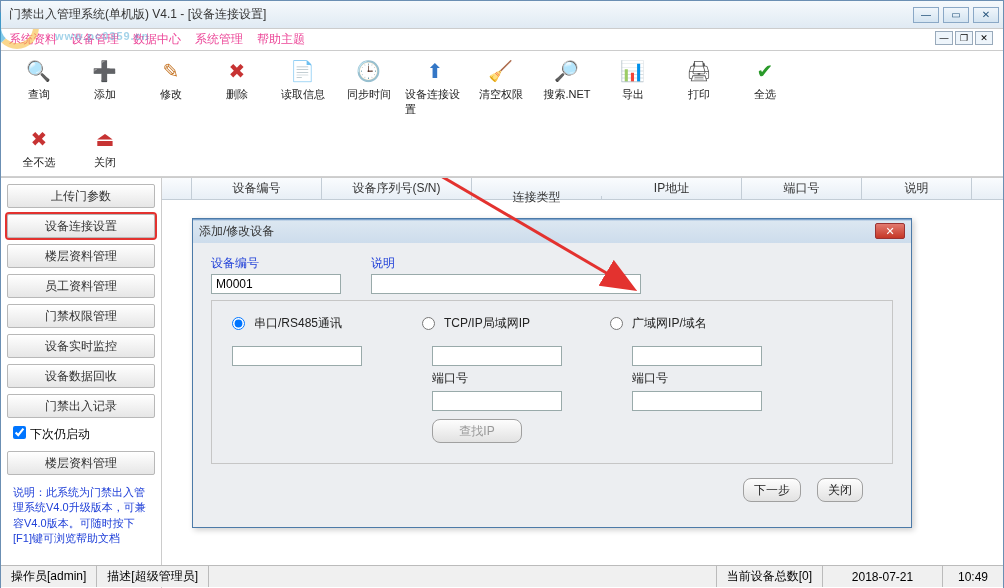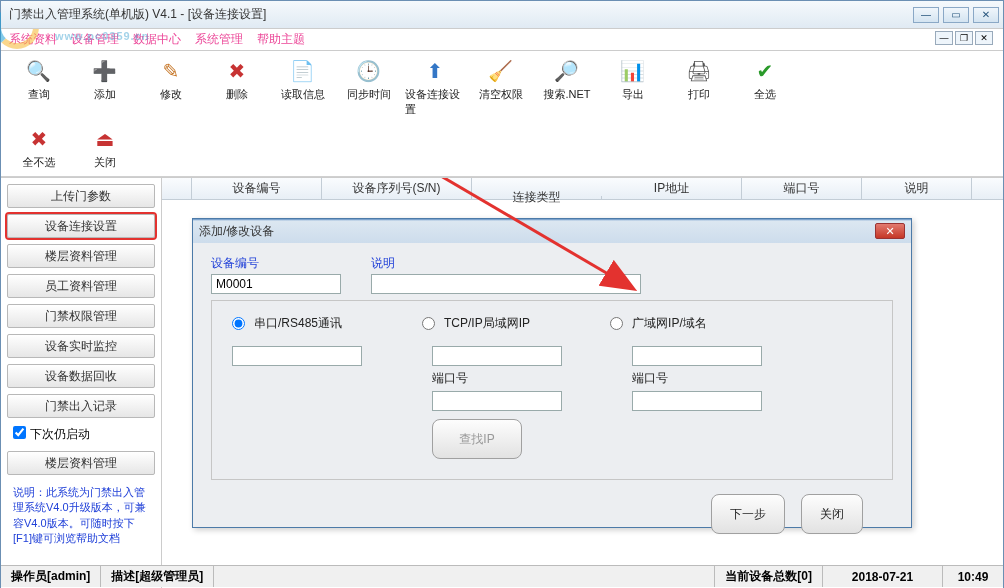--- a/index.html
+++ b/index.html
@@ -44,25 +44,25 @@
 .field { display:flex;flex-direction:column;gap:2px;}
 .field label { color:#2040d8; font-size:12px;}
 .field input[type=text] { height:20px; border:1px solid #9aa; background:#fff; padding:0 4px; font-size:12px;}
 .fieldset { border:1px solid #c6c6c6; padding:14px 20px 20px; background:#eceef1; margin-top:4px;}
 .radio-row { display:flex; gap:80px; margin-bottom:14px;}
 .radio-row label { display:flex;align-items:center;gap:9px;color:#222;}
 .input-row { display:flex; gap:70px;}
 .input-col { display:flex;flex-direction:column;gap:4px;}
 .input-col input[type=text]{ width:130px;height:20px;border:1px solid #9aa;}
 .input-col span { color:#222;}
-.btn { height:40px;padding:0 18px;border:1px solid #a0a0a0;background:linear-gradient(#fdfdfd,#e2e2e2);color:#222;border-radius:8px;}
+.btn { height:24px;padding:0 10px;border:1px solid #a0a0a0;background:linear-gradient(#fdfdfd,#e2e2e2);color:#222;border-radius:8px;}
 .btn.disabled{ color:#999;}
 .dlg-foot { display:flex; gap:16px; justify-content:flex-end; padding:0 30px; margin-top:14px;}
 
-.statusbar { position:absolute;left:0;bottom:0;right:0;height:22px;border-top:1px solid #bbb;background:#f0f0f0;display:flex;align-items:center;font-size:11px;font-weight:bold;}
+.statusbar { position:absolute;left:0;bottom:0;right:0;height:22px;border-top:1px solid #bbb;background:#f0f0f0;display:flex;align-items:center;font-size:11px;}
 .statusbar .cell{ border-right:1px solid #bbb;padding:0 10px;height:100%;display:flex;align-items:center;}
 .statusbar .spacer{flex:1;border-right:1px solid #bbb;height:100%;}
 
 .arrow { position:absolute; pointer-events:none; }
 </style>
 </head>
 <body>
 
 <div class="outer-window">
   <div class="watermark">

